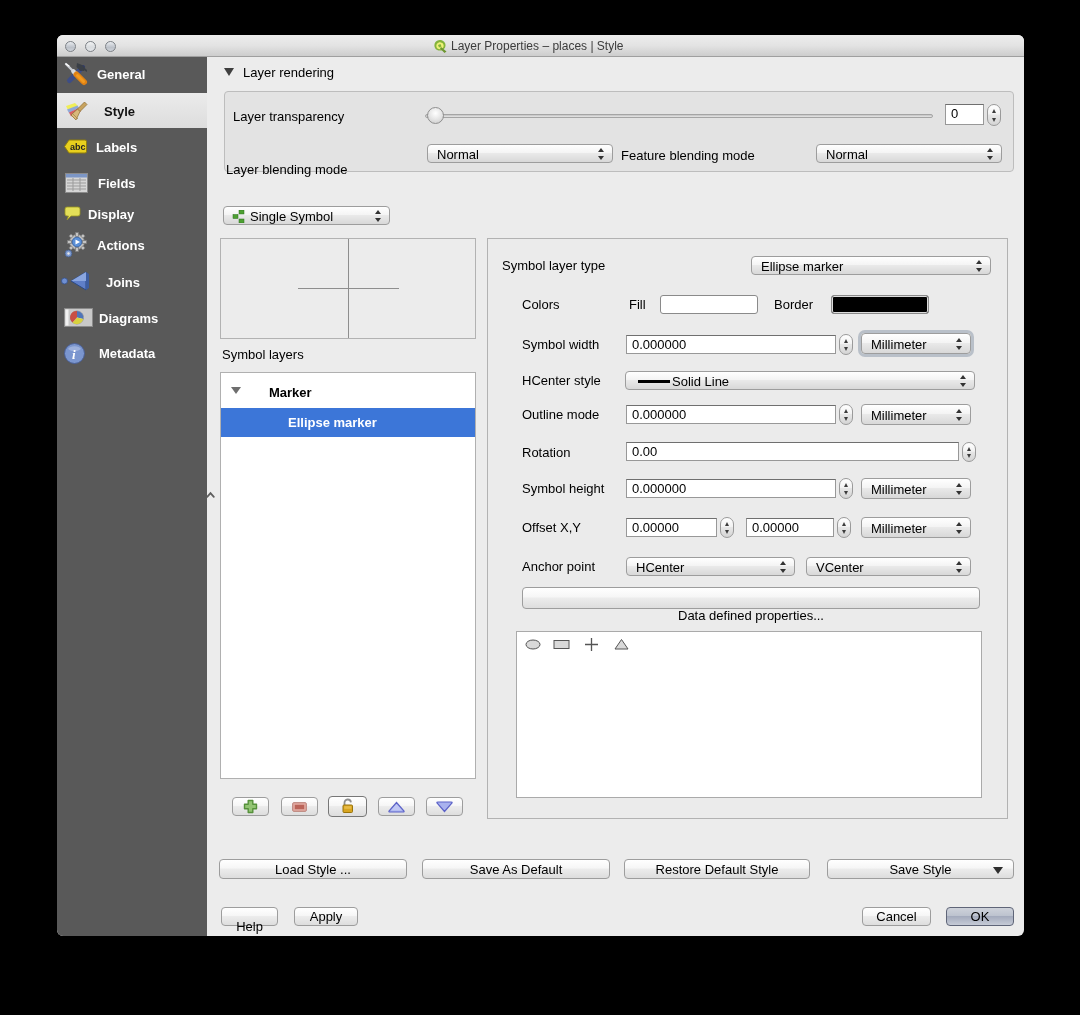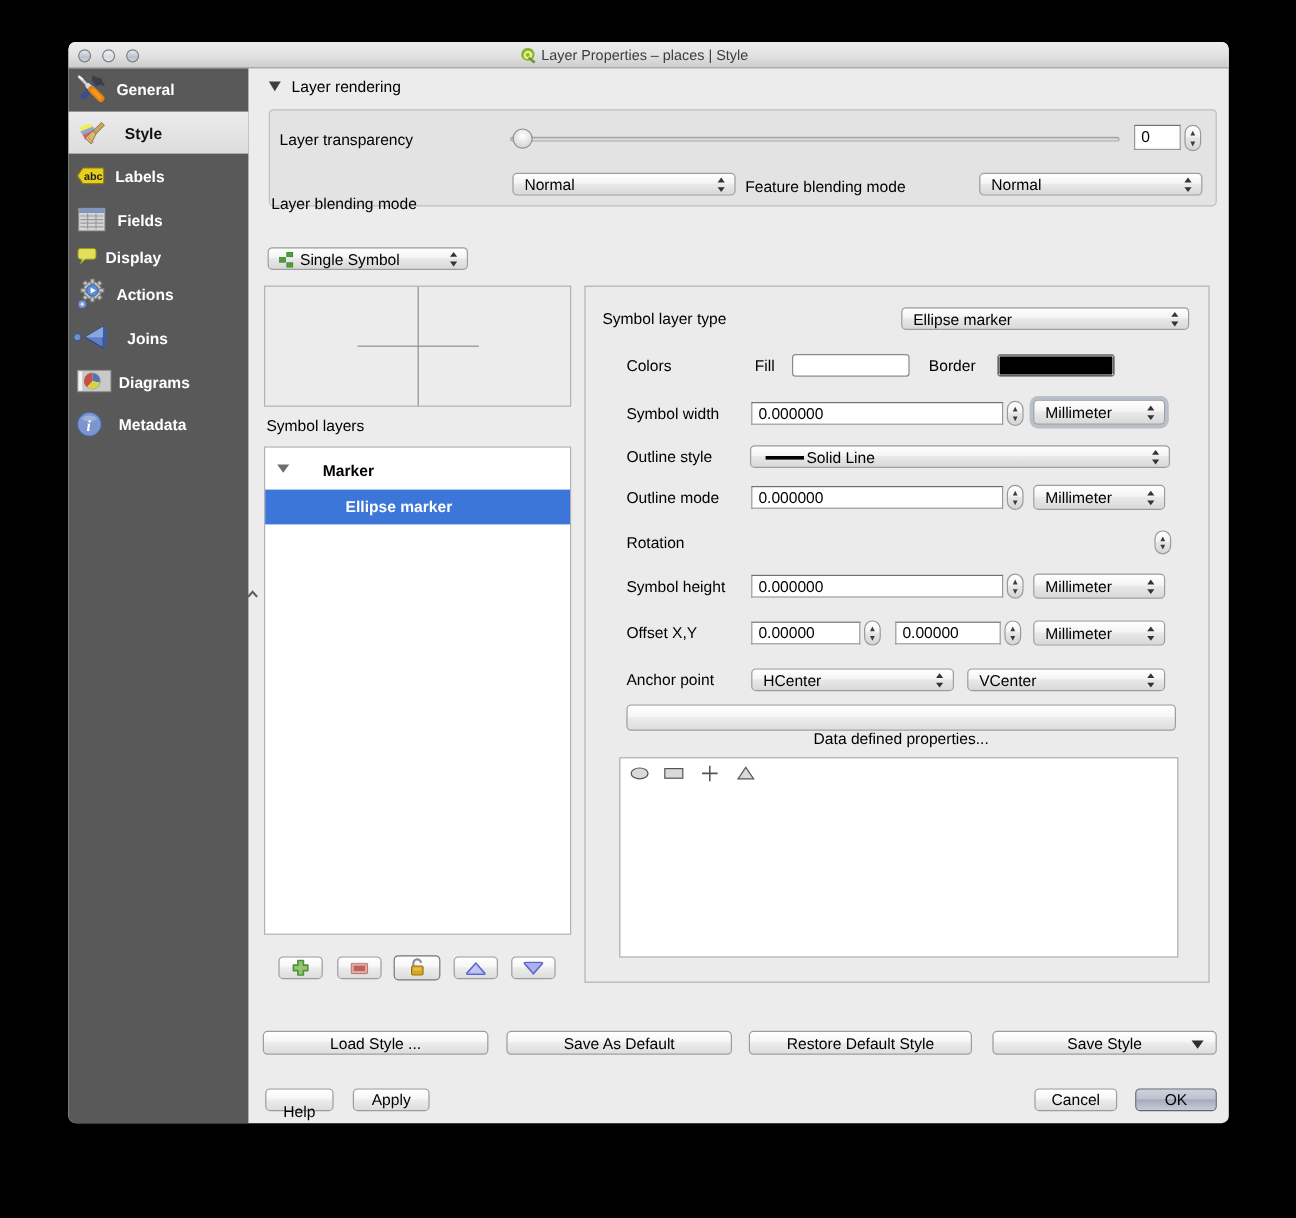--- a/index.html
+++ b/index.html
@@ -274,21 +274,21 @@
       <div class="d"></div>
     </div>
   <div class="combo" style="left:804px; top:298px; width:110px; height:21px; box-shadow:0 0 0 3px rgba(125,140,160,0.45);">
     <span class="lbl">Millimeter</span>
       <span class="updown">
         <span class="u"></span>
         <span class="d"></span>
       </span>
   </div>
 
-  <div class="label" style="left:465px; top:338px;">Outline style</div>
+  <div class="label" style="left:465px; top:338px;">HCenter style</div>
   <div class="combo" style="left:568px; top:336px; width:350px; height:19px;">
     <span style="position:absolute; left:12px; top:8px; width:32px; height:3px; background:#000;"></span>
     <span class="lbl" style="left:46px;">Solid Line</span>
     <span class="updown">
         <span class="u"></span>
         <span class="d"></span>
       </span>
   </div>
 
   <div class="label" style="left:465px; top:372px;">Outline mode</div>
@@ -299,20 +299,21 @@
     </div>
   <div class="combo" style="left:804px; top:369px; width:110px; height:21px;">
     <span class="lbl">Millimeter</span>
       <span class="updown">
         <span class="u"></span>
         <span class="d"></span>
       </span>
   </div>
 
   <div class="label" style="left:465px; top:410px;">Rotation</div>
+  <div class="tfield" style="left:569px; top:407px; width:333px; height:19px;">0.00</div>
   <div class="stepper" style="left:905px; top:407px; height:20px;">
       <div class="u"></div>
       <div class="d"></div>
     </div>
 
   <div class="label" style="left:465px; top:446px;">Symbol height</div>
   <div class="tfield" style="left:569px; top:444px; width:210px; height:19px;">0.000000</div>
   <div class="stepper" style="left:782px; top:443px; height:21px;">
       <div class="u"></div>
       <div class="d"></div>

